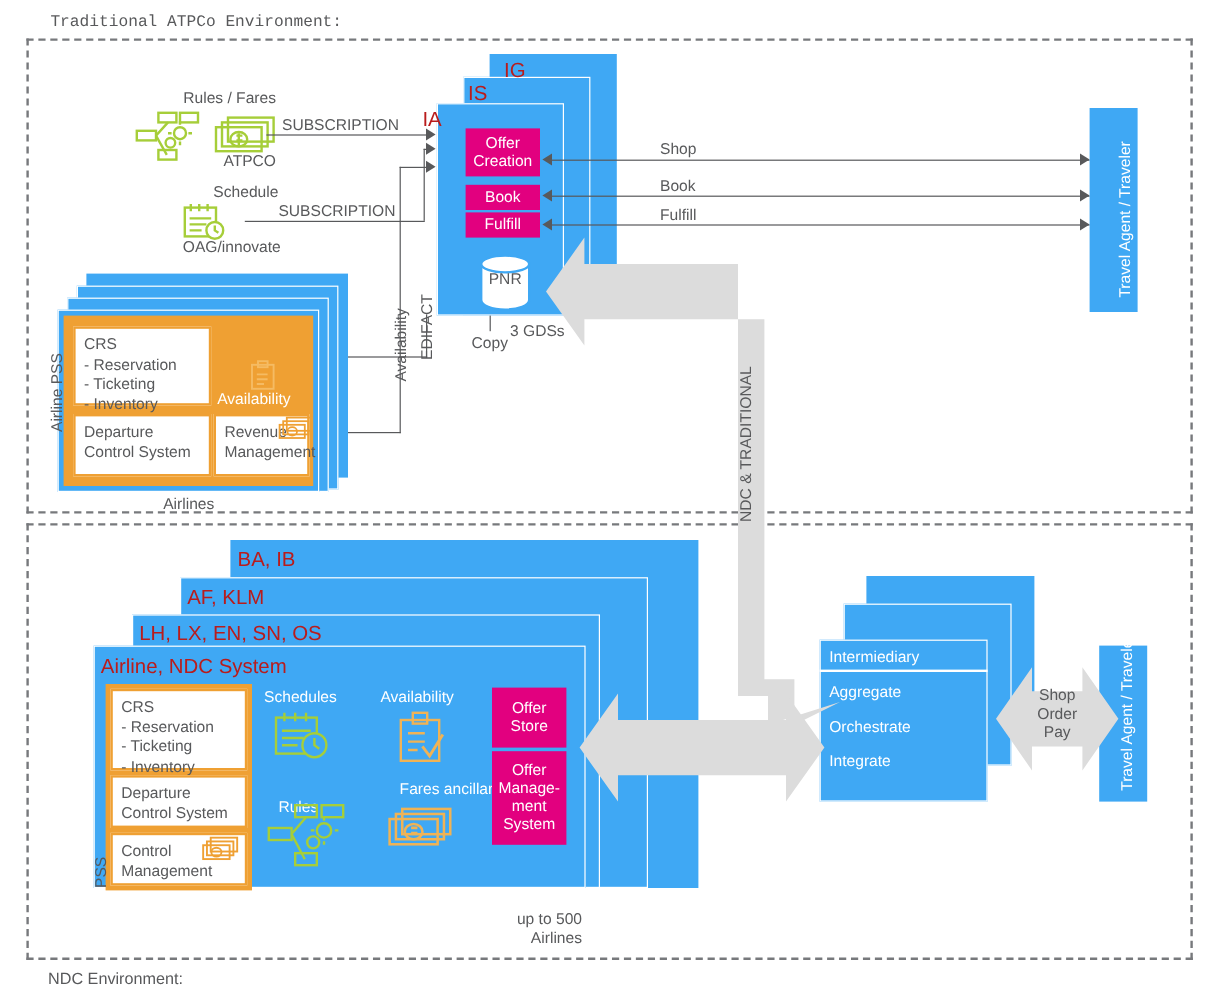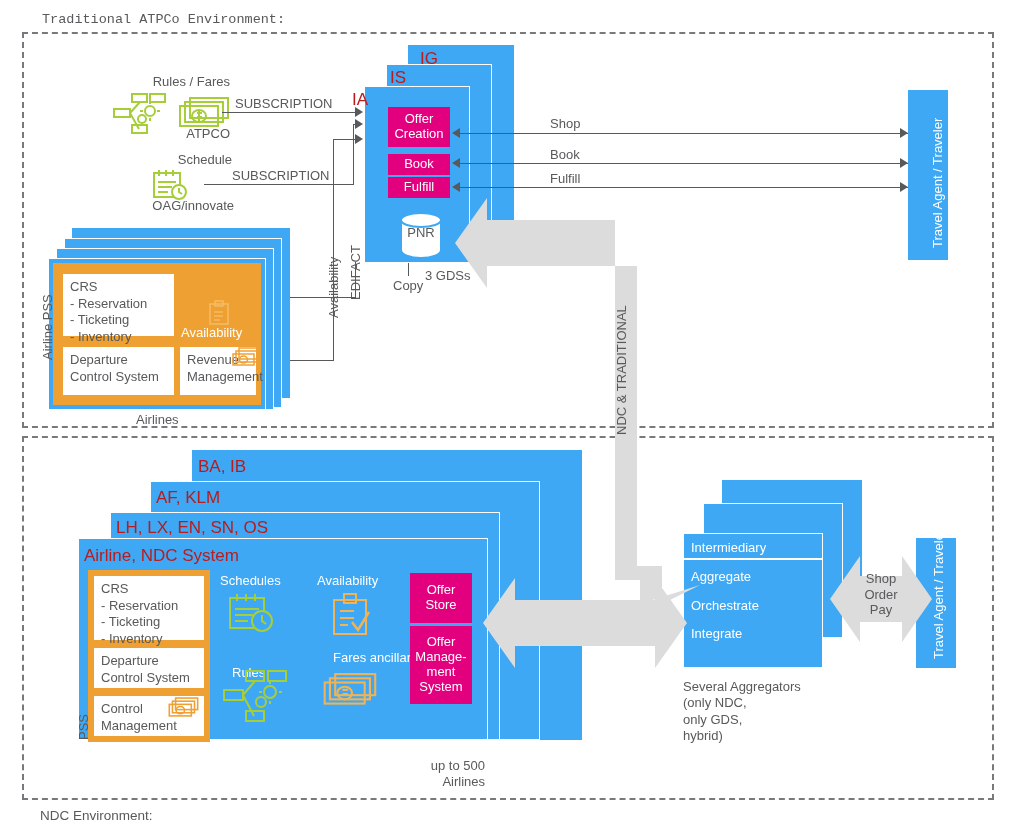--- a/index.html
+++ b/index.html
@@ -320,24 +320,20 @@
   <div class="blue" style="left:722px; top:480px; width:140px; height:135px;"></div>
   <div class="blue-out" style="left:703px; top:503px; width:140px; height:135px;"></div>
   <div class="blue-out" style="left:683px; top:533px; width:140px; height:135px;"></div>
   <div style="position:absolute; left:683px; top:558px; width:140px; height:1.5px; background:#ffffff;"></div>
 
   <div class="blue-body" style="left:691px; top:540px;">Intermiediary</div>
   <div class="blue-body" style="left:691px; top:569px;">Aggregate</div>
   <div class="blue-body" style="left:691px; top:598px;">Orchestrate</div>
   <div class="blue-body" style="left:691px; top:626px;">Integrate</div>
 
-  <div class="lbl" style="left:683px; top:679px; white-space:pre-line;">Several Aggregators
-(only NDC,
-only GDS,
-hybrid)</div>
 
   <div class="blue" style="left:916px; top:538px; width:40px; height:130px;"></div>
   <div class="vert-w" style="left:931px; top:659px; line-height:1.25;">Travel Agent /
 Traveler</div>
 
   <svg class="arrows" width="1024" height="836" viewBox="0 0 1024 836">
 
     <path d="M640 604 L640 580 L615 580 L615 220 L487 220 L487 198 L455 243 L487 288 L487 266 L637 266 L637 566 L662 566 L662 604 L700 585 Z" fill="#dcdcdc"></path>
 
     <path d="M515 600 L515 578 L483 623 L515 668 L515 646 L655 646 L655 668 L687 623 L655 578 L655 600 Z" fill="#dcdcdc"></path>

